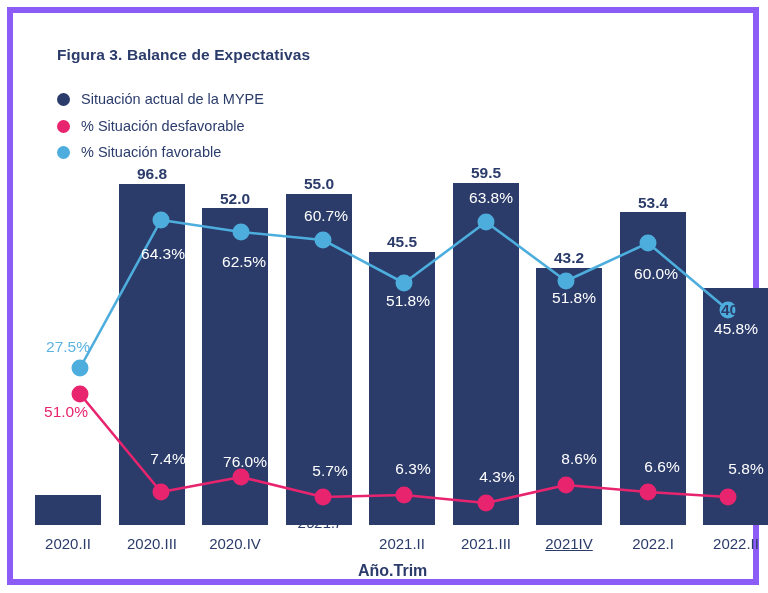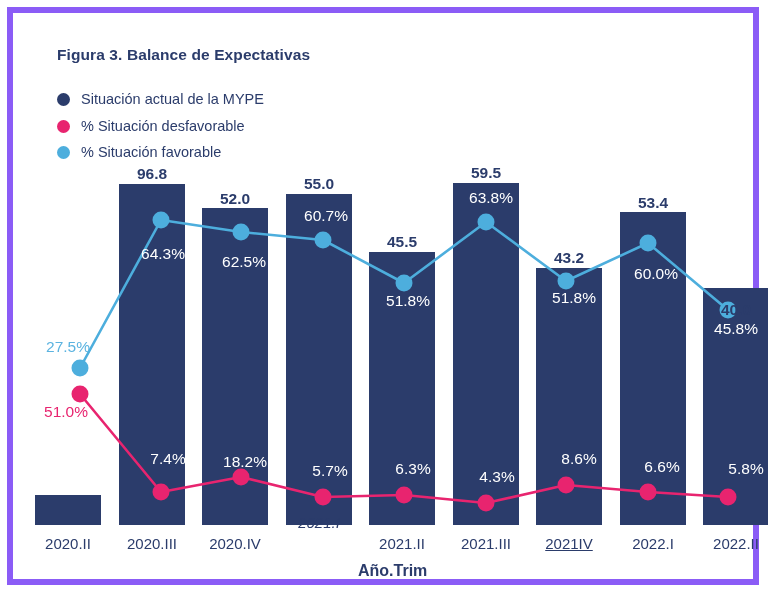--- a/index.html
+++ b/index.html
@@ -140,21 +140,21 @@
         <div class="pct-label pct-fav" style="left: 113px; top: 232px; width: 74px;">64.3%</div>
         <div class="pct-label pct-fav" style="left: 194px; top: 240px; width: 74px;">62.5%</div>
         <div class="pct-label pct-fav" style="left: 276px; top: 194px; width: 74px;">60.7%</div>
         <div class="pct-label pct-fav" style="left: 358px; top: 279px; width: 74px;">51.8%</div>
         <div class="pct-label pct-fav" style="left: 441px; top: 176px; width: 74px;">63.8%</div>
         <div class="pct-label pct-fav" style="left: 524px; top: 276px; width: 74px;">51.8%</div>
         <div class="pct-label pct-fav" style="left: 606px; top: 252px; width: 74px;">60.0%</div>
         <div class="pct-label pct-fav" style="left: 686px; top: 307px; width: 74px;">45.8%</div>
         <div class="pct-label pct-unf outside" style="left: 16px; top: 390px; width: 74px;">51.0%</div>
         <div class="pct-label pct-unf" style="left: 118px; top: 437px; width: 74px;">7.4%</div>
-        <div class="pct-label pct-unf" style="left: 195px; top: 440px; width: 74px;">18.2%</div>
+        <div class="pct-label pct-unf" style="left: 195px; top: 440px; width: 74px;">76.0%</div>
         <div class="pct-label pct-unf" style="left: 280px; top: 449px; width: 74px;">5.7%</div>
         <div class="pct-label pct-unf" style="left: 363px; top: 447px; width: 74px;">6.3%</div>
         <div class="pct-label pct-unf" style="left: 447px; top: 455px; width: 74px;">4.3%</div>
         <div class="pct-label pct-unf" style="left: 529px; top: 437px; width: 74px;">8.6%</div>
         <div class="pct-label pct-unf" style="left: 612px; top: 445px; width: 74px;">6.6%</div>
         <div class="pct-label pct-unf" style="left: 696px; top: 447px; width: 74px;">5.8%</div>
       </div>
     <div id="xaxis-layer">
         <div class="xlabel" style="left: 13px; top: 522px; width: 84px;">2020.II</div>
         <div class="xlabel" style="left: 97px; top: 522px; width: 84px;">2020.III</div>

